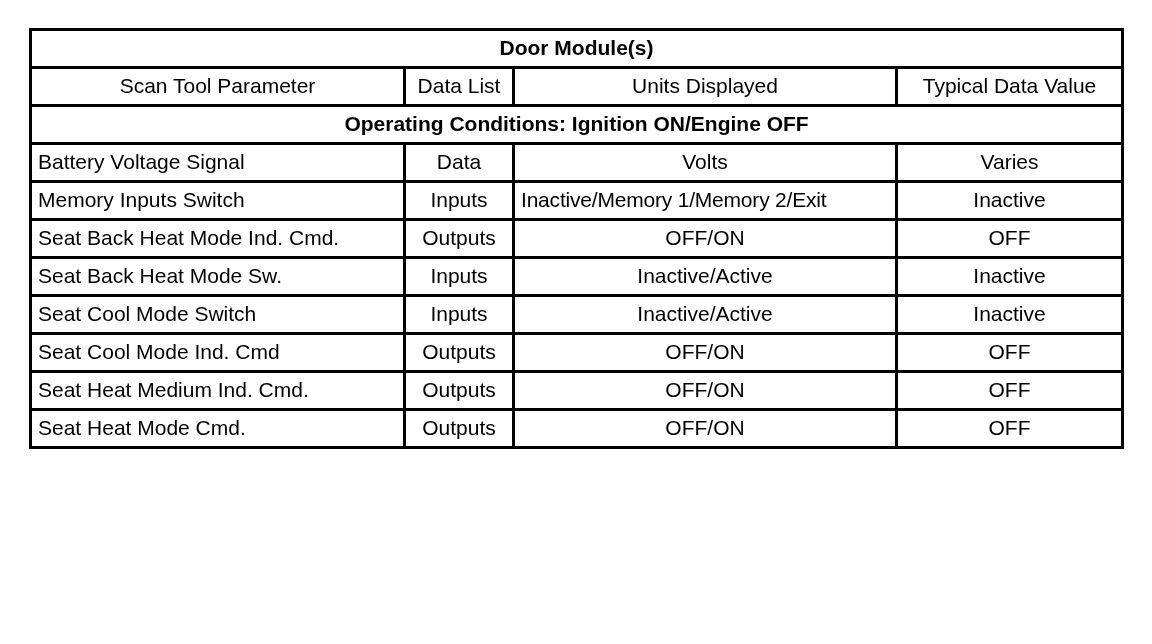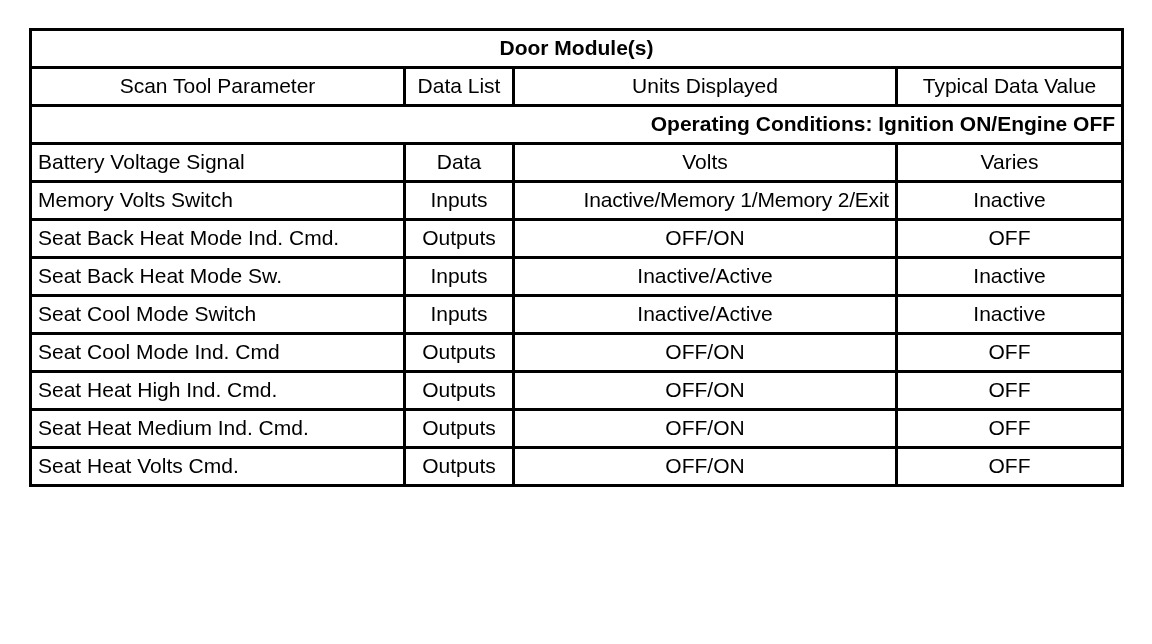--- a/index.html
+++ b/index.html
@@ -58,37 +58,37 @@
   }
 
   .header-cell {
     text-align: center;
     font-weight: normal;
     font-size: 21px;
     margin-top: 6px;
   }
 
   .section-cell {
-    text-align: right;
+    text-align: center;
     font-weight: bold;
     font-size: 21px;
   }
 
   .cell-param {
     text-align: left;
     margin-top: 16px;
   }
 
   .cell-center {
     text-align: center;
     margin-left: 28px;
   }
 
   .cell-units-tight {
-    text-align: right;
+    text-align: left;
     letter-spacing: -0.2px;
   }
 </style>
 </head>
 <body>
 
 <div class="page">
   <table class="scan-table">
     <colgroup>
       <col class="col-param">
@@ -114,21 +114,21 @@
       </tr>
 
       <tr>
         <td class="cell-param">Battery Voltage Signal</td>
         <td class="cell-center">Data</td>
         <td class="cell-center">Volts</td>
         <td class="cell-center">Varies</td>
       </tr>
 
       <tr>
-        <td class="cell-param">Memory Volts Switch</td>
+        <td class="cell-param">Memory Inputs Switch</td>
         <td class="cell-center">Inputs</td>
         <td class="cell-units-tight">Inactive/Memory 1/Memory 2/Exit</td>
         <td class="cell-center">Inactive</td>
       </tr>
 
       <tr>
         <td class="cell-param">Seat Back Heat Mode Ind. Cmd.</td>
         <td class="cell-center">Outputs</td>
         <td class="cell-center">OFF/ON</td>
         <td class="cell-center">OFF</td>
@@ -148,37 +148,31 @@
         <td class="cell-center">Inactive</td>
       </tr>
 
       <tr>
         <td class="cell-param">Seat Cool Mode Ind. Cmd</td>
         <td class="cell-center">Outputs</td>
         <td class="cell-center">OFF/ON</td>
         <td class="cell-center">OFF</td>
       </tr>
 
-      <tr>
-        <td class="cell-param">Seat Heat High Ind. Cmd.</td>
-        <td class="cell-center">Outputs</td>
-        <td class="cell-center">OFF/ON</td>
-        <td class="cell-center">OFF</td>
-      </tr>
 
 
       <tr>
         <td class="cell-param">Seat Heat Medium Ind. Cmd.</td>
         <td class="cell-center">Outputs</td>
         <td class="cell-center">OFF/ON</td>
         <td class="cell-center">OFF</td>
       </tr>
 
       <tr>
-        <td class="cell-param">Seat Heat Volts Cmd.</td>
+        <td class="cell-param">Seat Heat Mode Cmd.</td>
         <td class="cell-center">Outputs</td>
         <td class="cell-center">OFF/ON</td>
         <td class="cell-center">OFF</td>
       </tr>
 
 
     </tbody>
   </table>
 </div>
 

